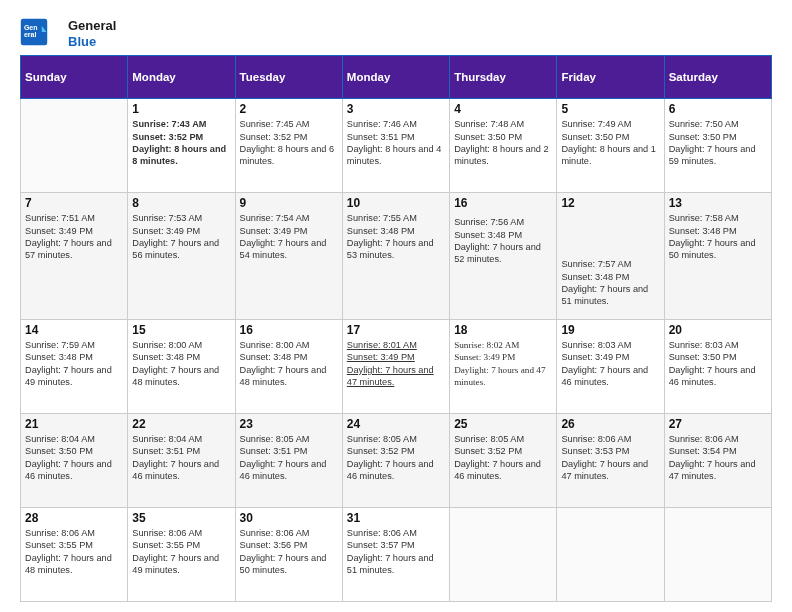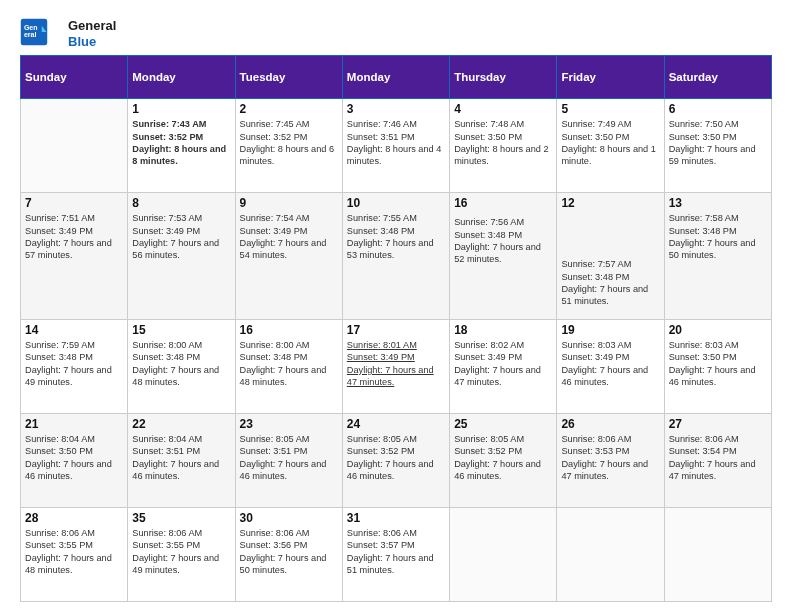--- a/index.html
+++ b/index.html
@@ -232,21 +232,21 @@
 Daylight: 7 hours and 48 minutes.</div>
           </td>
           <td>
             <span class="day-num">17</span>
             <div class="cell-text" style="white-space: pre-line; text-decoration: underline;">Sunrise: 8:01 AM
 Sunset: 3:49 PM
 Daylight: 7 hours and 47 minutes.</div>
           </td>
           <td>
             <span class="day-num">18</span>
-            <div class="cell-text" style="white-space: pre-line;">Sunrise: 8:02 AM
+            <div class="cell-text" style="white-space: pre-line; font-family: Liberation Serif, serif;">Sunrise: 8:02 AM
 Sunset: 3:49 PM
 Daylight: 7 hours and 47 minutes.</div>
           </td>
           <td>
             <span class="day-num">19</span>
             <div class="cell-text" style="white-space: pre-line;">Sunrise: 8:03 AM
 Sunset: 3:49 PM
 Daylight: 7 hours and 46 minutes.</div>
           </td>
           <td>

